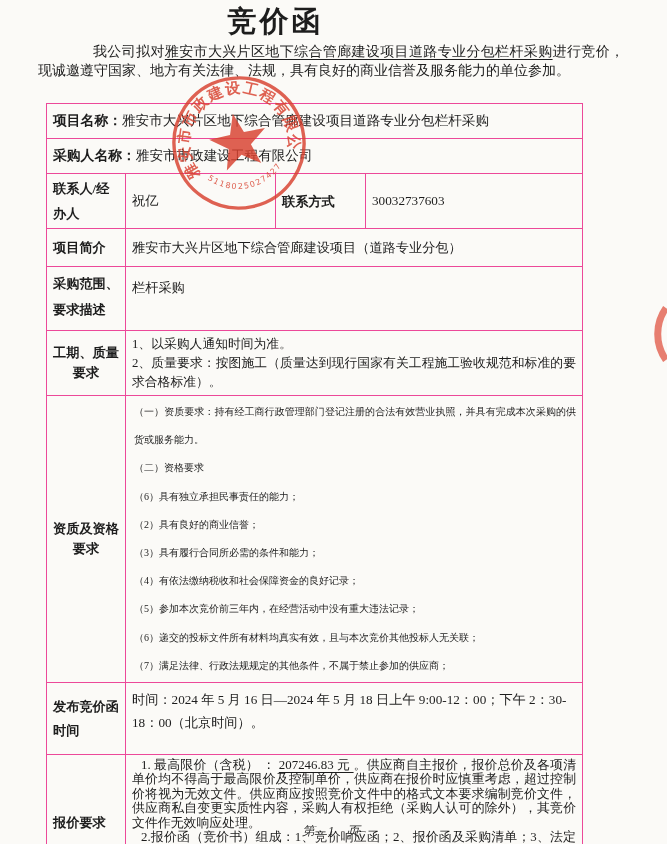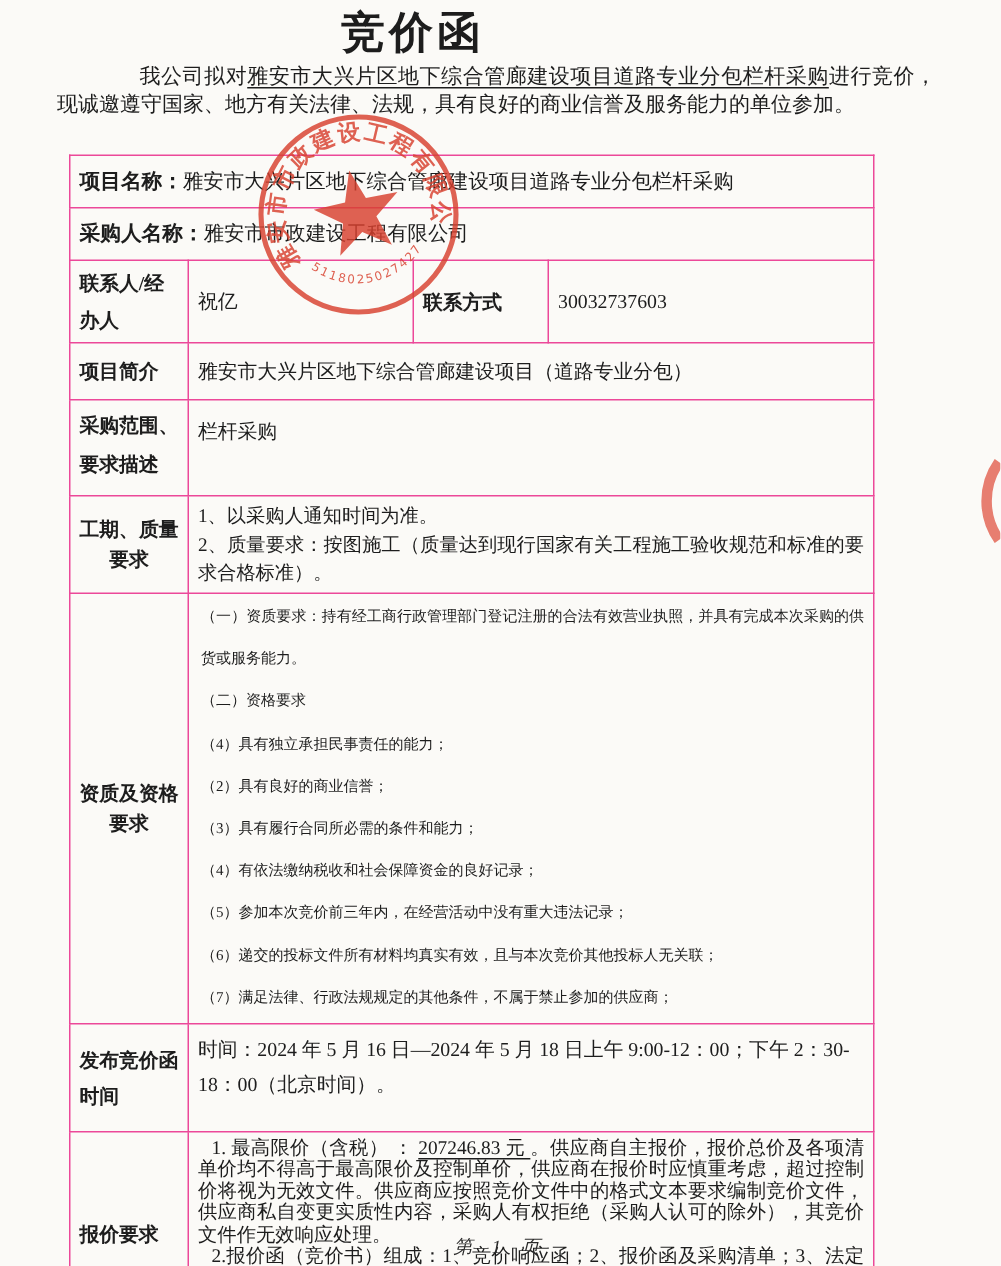--- a/index.html
+++ b/index.html
@@ -93,21 +93,21 @@
     <td class="val" colspan="3">
       <div>1、以采购人通知时间为准。</div>
       <div>2、质量要求：按图施工（质量达到现行国家有关工程施工验收规范和标准的要求合格标准）。</div>
     </td>
   </tr>
   <tr class="r7">
     <td class="lbl ctr">资质及资格要求</td>
     <td class="val" colspan="3">
       <div>（一）资质要求：持有经工商行政管理部门登记注册的合法有效营业执照，并具有完成本次采购的供货或服务能力。</div>
       <div>（二）资格要求</div>
-      <div>（4）具有独立承担民事责任的能力；</div>
+      <div>（6）具有独立承担民事责任的能力；</div>
       <div>（2）具有良好的商业信誉；</div>
       <div>（3）具有履行合同所必需的条件和能力；</div>
       <div>（4）有依法缴纳税收和社会保障资金的良好记录；</div>
       <div>（5）参加本次竞价前三年内，在经营活动中没有重大违法记录；</div>
       <div>（6）递交的投标文件所有材料均真实有效，且与本次竞价其他投标人无关联；</div>
       <div>（7）满足法律、行政法规规定的其他条件，不属于禁止参加的供应商；</div>
     </td>
   </tr>
   <tr class="r8">
     <td class="lbl">发布竞价函时间</td>

